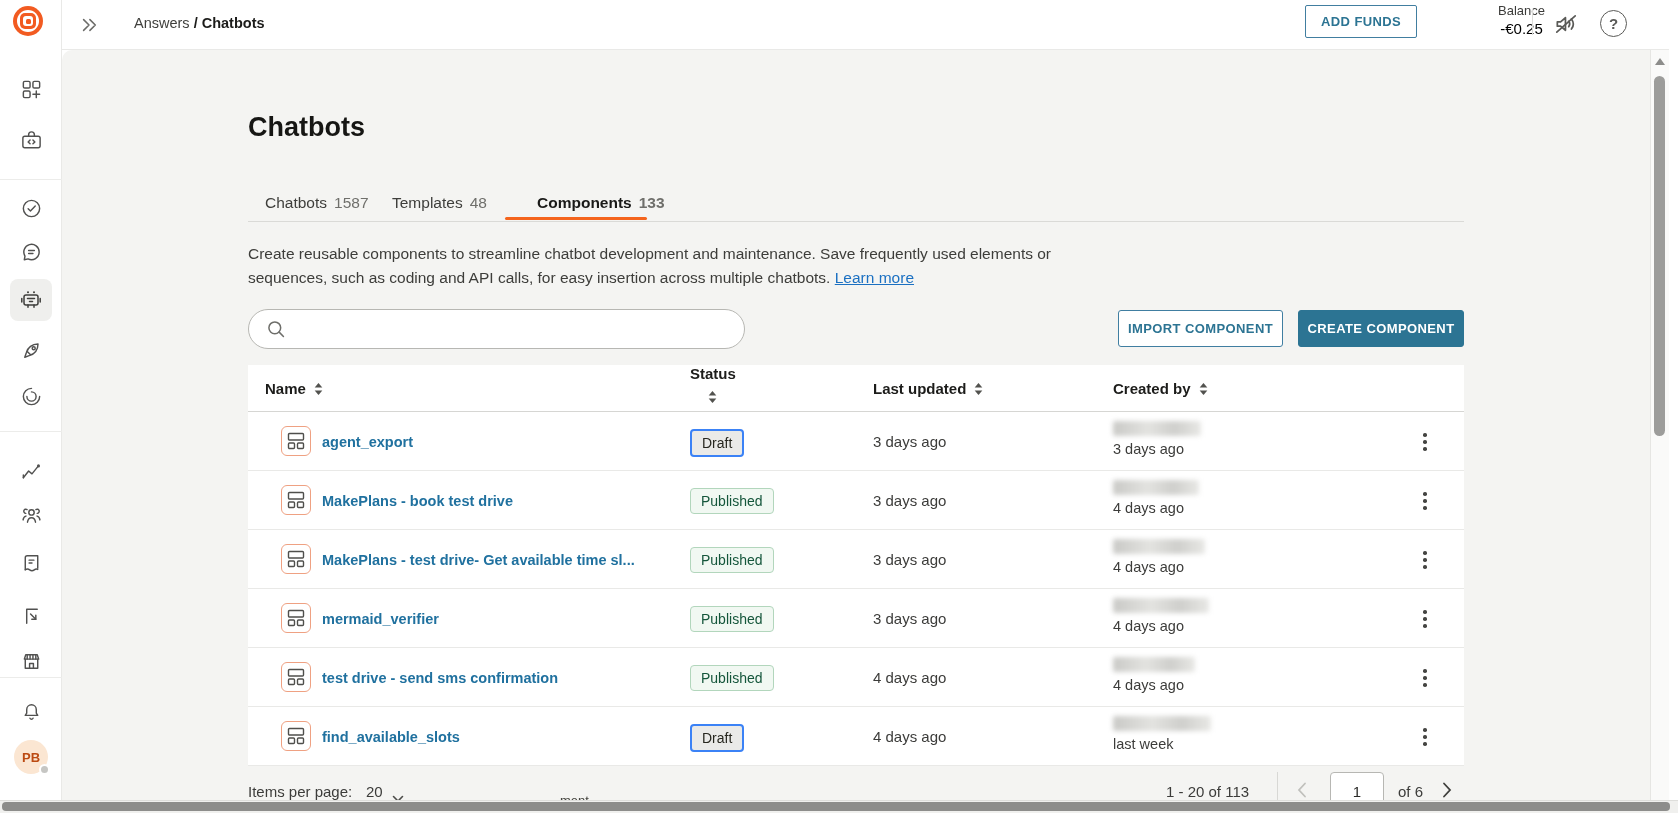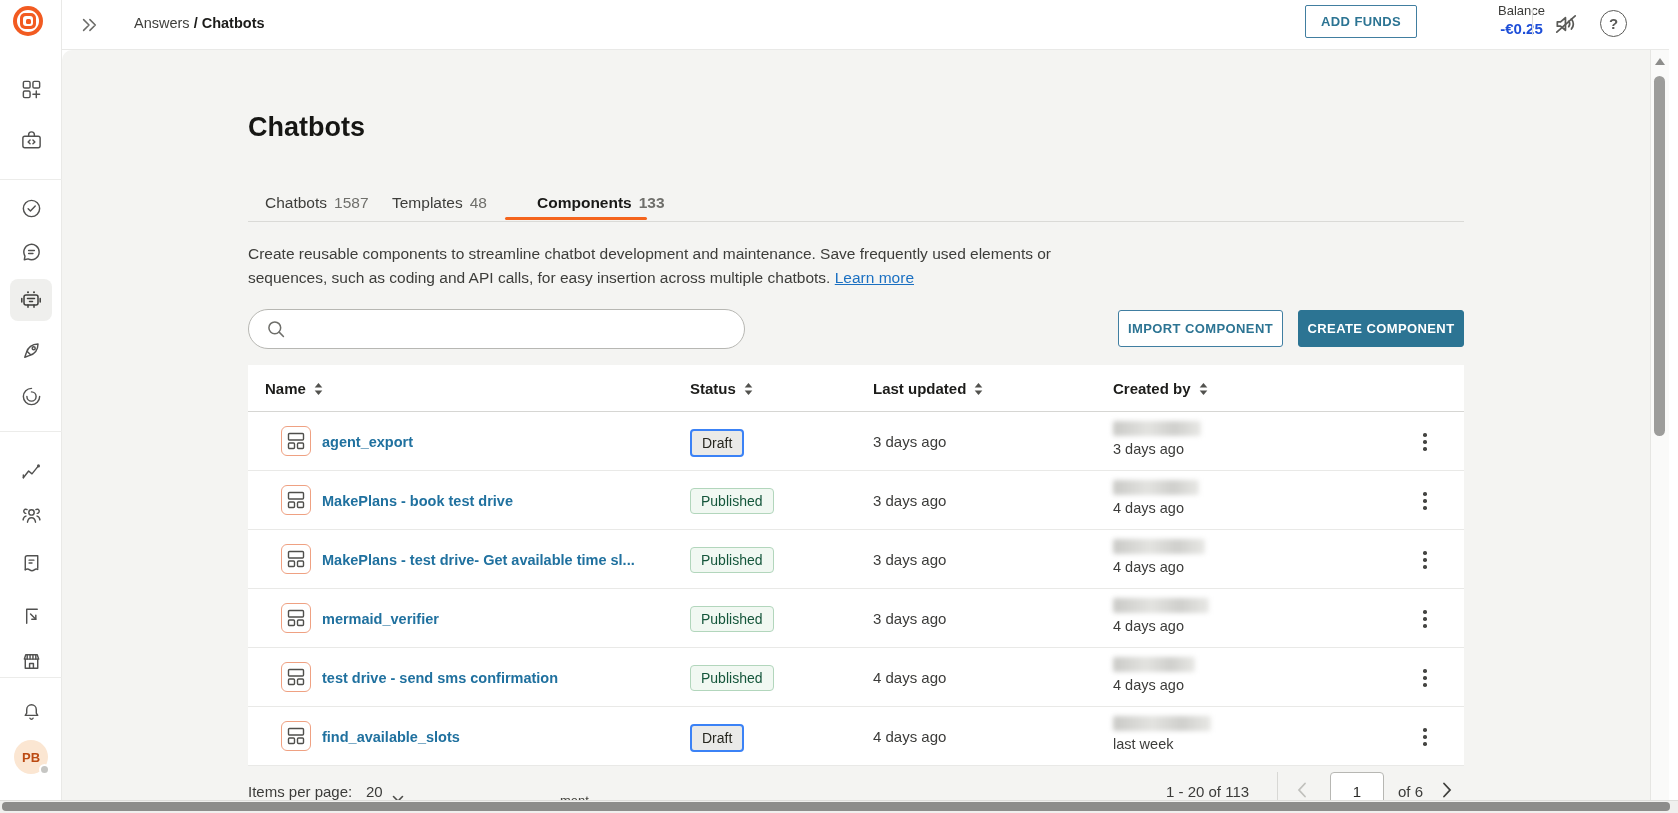--- a/index.html
+++ b/index.html
@@ -10,21 +10,21 @@
   
   .topbar{left:0;top:0;width:1678px;height:50px;background:#fff;}
   .topbar-line{left:62px;top:49px;width:1616px;height:1px;background:#e9e9e7;}
   .crumb{left:134px;top:15px;font-size:14.5px;color:#3f3f3c;}
   .crumb b{color:#1c1c1a;}
   .collapse{left:80px;top:16px;}
   .addfunds{left:1305px;top:5px;height:33px;padding:0 15px;background:#fff;border:1px solid #417ea0;border-radius:2px;
     color:#2c7493;font-size:13px;font-weight:bold;letter-spacing:.4px;display:flex;align-items:center;}
   .balance{left:1450px;top:3px;text-align:center;margin-left:48px;}
   .balance .lbl{font-size:13px;color:#3c3c3a;}
-  .balance .val{font-size:15px;font-weight:bold;color:#1d4ed8;margin-top:2px;}
+  .balance .val{font-size:15px;font-weight:normal;color:#000000;margin-top:2px;}
   .tb-div{left:1532px;top:9px;width:1px;height:26px;background:#dcdcd9;}
   .iconbtn{width:28px;height:28px;display:flex;align-items:center;justify-content:center;}
   .help{left:1600px;top:10px;width:27px;height:27px;border:1.8px solid #5a5a57;border-radius:50%;
     display:flex;align-items:center;justify-content:center;font-size:15px;font-weight:bold;color:#5a5a57;}
 
   
   .rail{left:0;top:0;width:62px;height:803px;background:#fff;border-right:1px solid #e9e9e7;}
   .rail-div{left:0;width:62px;height:1px;background:#ececea;}
   .s-item{left:10px;width:42px;height:42px;display:flex;align-items:center;justify-content:center;border-radius:8px;}
   .s-item.active{background:#efefed;}
@@ -271,21 +271,21 @@
 
   <div class="abs tablecard"></div>
   <div class="abs thead">
     <div class="th" style="left:17px;">
       <span>Name</span>
       <svg width="9" height="14" viewBox="0 0 9 14">
           <path d="M4.5 1 8.3 5.4H.7z" fill="#52524e"></path>
           <path d="M4.5 13 .7 8.6h7.6z" fill="#52524e"></path>
         </svg>
     </div>
-    <div class="th" style="left:442px;">
+    <div class="th" style="left:442px;flex-direction:column;">
       <span>Status</span>
       <svg width="9" height="14" viewBox="0 0 9 14">
           <path d="M4.5 1 8.3 5.4H.7z" fill="#52524e"></path>
           <path d="M4.5 13 .7 8.6h7.6z" fill="#52524e"></path>
         </svg>
     </div>
     <div class="th" style="left:625px;">
       <span>Last updated</span>
       <svg width="9" height="14" viewBox="0 0 9 14">
           <path d="M4.5 1 8.3 5.4H.7z" fill="#52524e"></path>

